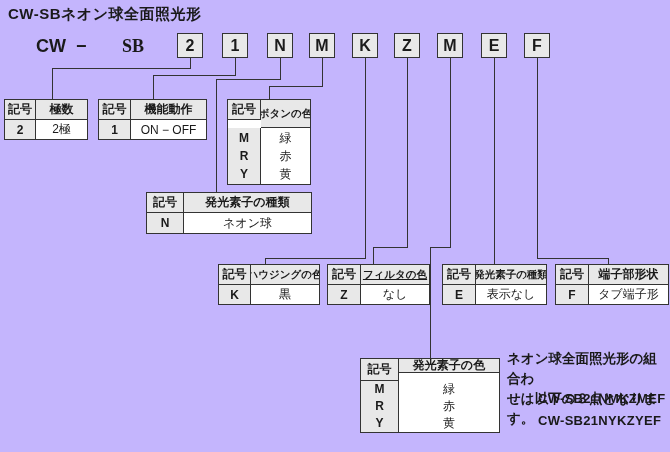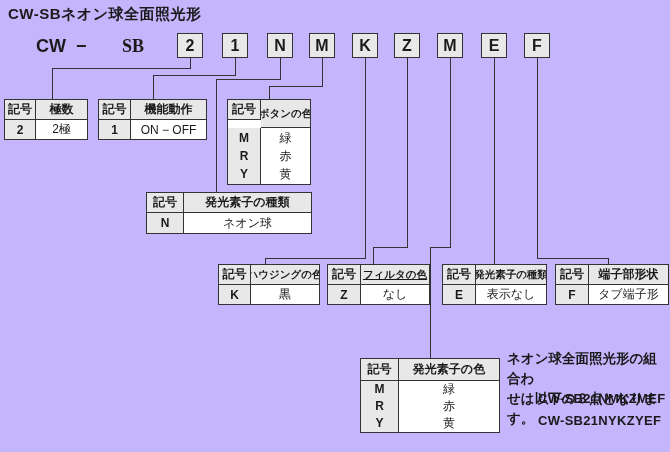--- a/index.html
+++ b/index.html
@@ -187,21 +187,21 @@
     </div>
     <div class="tr">
       <div class="td code" style="width:33px;height:19px;">F</div>
       <div class="td" style="width:79px;height:19px;">タブ端子形</div>
     </div>
   </div>
 
   <div class="tbl" style="left:360px;top:358px;">
     <div class="tr head">
       <div class="td code" style="width:38px;height:22px;">記号</div>
-      <div class="td" style="width:100px;height:22px;">発光素子の色</div>
+      <div class="td" style="width:100px;height:14px;">発光素子の色</div>
     </div>
     <div class="tr">
       <div class="td code stack lh17" style="width:38px;height:51px;">
         <span>M</span>
         <span>R</span>
         <span>Y</span>
       </div>
       <div class="td stack lh17" style="width:100px;height:51px;">
         <span>緑</span>
         <span>赤</span>

